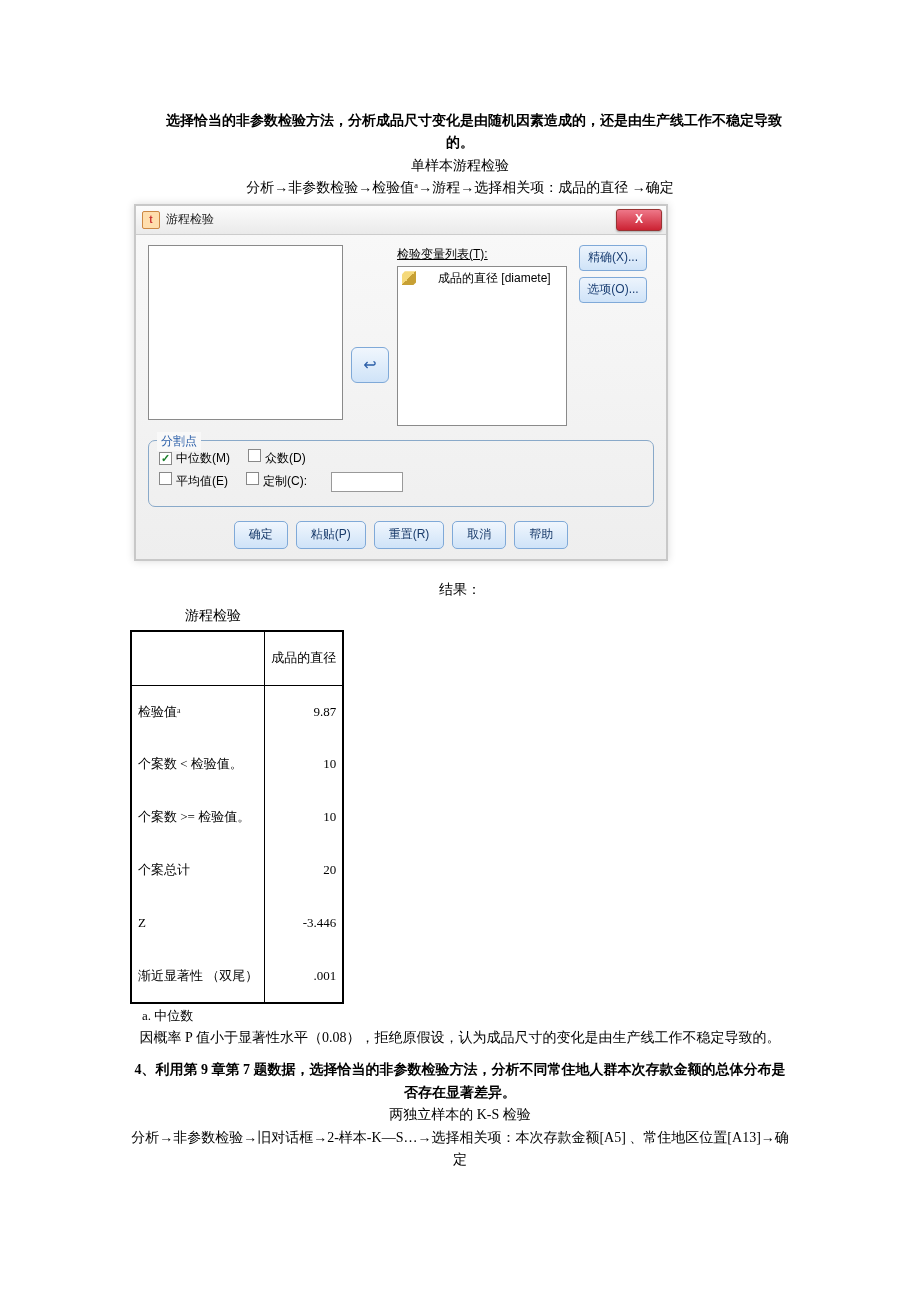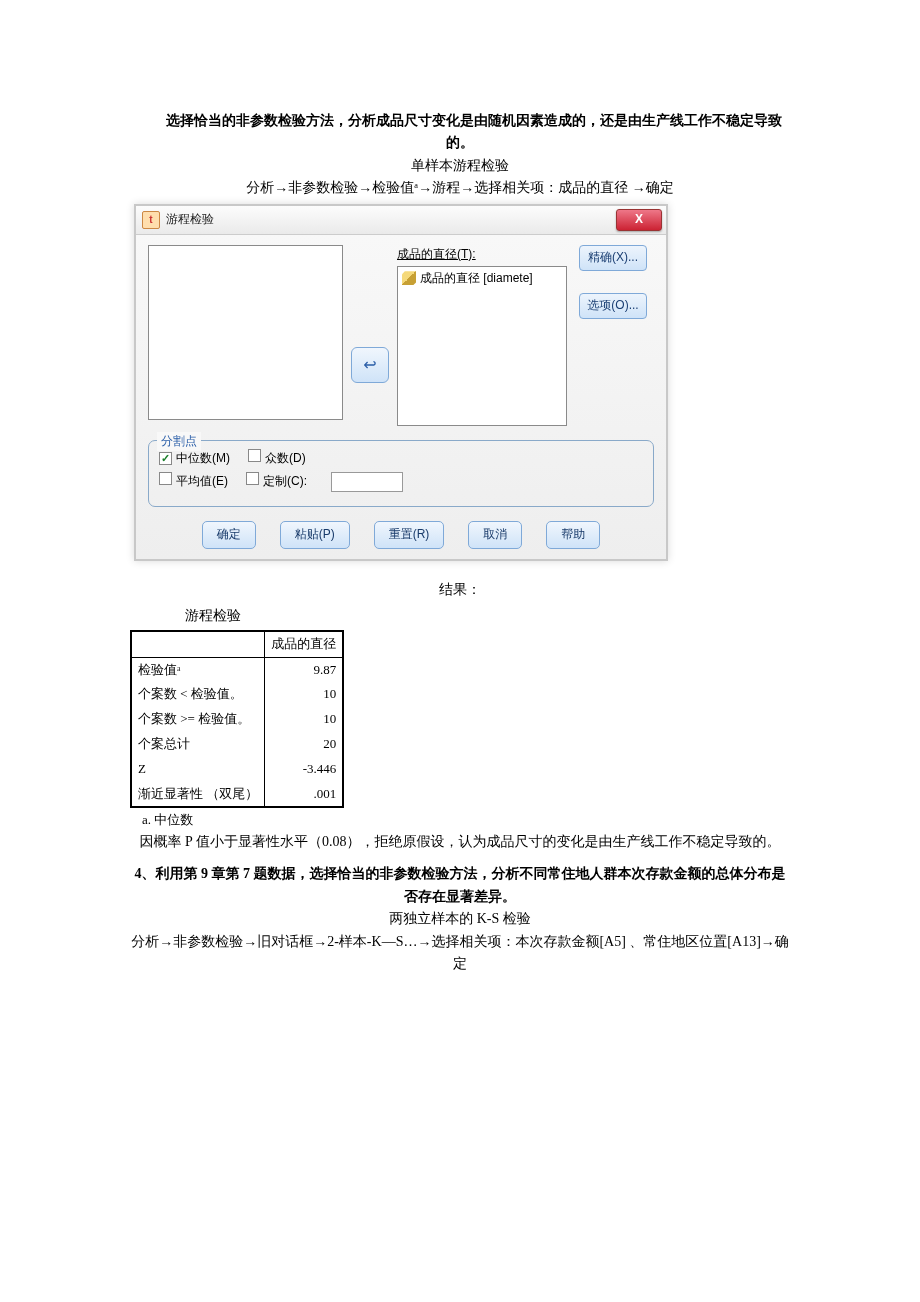--- a/index.html
+++ b/index.html
@@ -51,68 +51,68 @@
   }
   .upper {
     display:flex; gap:8px; align-items:flex-start;
   }
   .listbox {
     width:195px;height:175px;background:#fff;border:1px solid #8a8a8a;box-sizing:border-box;
   }
   .list-label { margin-bottom:2px; display:block;}
   .list-wrap { display:flex;flex-direction:column; }
   .list-item {
-    background:#fff;padding:2px 4px;display:flex;align-items:center;gap:4px;
+    background:#fff;padding:2px 4px;display:flex;align-items:center;gap:22px;
   }
   .pencil-icon {
     width:14px;height:14px;
     display:inline-block;
     background:linear-gradient(135deg,#f5d97a 50%,#c7a034 50%);
     transform:rotate(0deg);
     clip-path:polygon(20% 0,100% 0,100% 80%,80% 100%,0 100%,0 20%);
   }
   .move-btn {
     width:36px;height:34px;align-self:center;margin-top:60px;
     background:linear-gradient(#f0f6fd,#cfe3f8);border:1px solid #7fa9d8;border-radius:6px;
     display:flex;align-items:center;justify-content:center;color:#2a5ea8;font-size:16px;
   }
-  .side-btns { display:flex;flex-direction:column;gap:22px;margin-left:4px;}
+  .side-btns { display:flex;flex-direction:column;gap:6px;margin-left:4px;}
   .sbtn {
     width:66px;height:24px;
     background:linear-gradient(#edf4fc,#cfe3f8);border:1px solid #7fa9d8;border-radius:4px;
     display:flex;align-items:center;justify-content:center;color:#1b3f73;
   }
   .fieldset {
     border:1px solid #89a9c9;border-radius:7px;margin-top:14px;padding:8px 10px 10px 10px;
     position:relative;
   }
   .fieldset-legend {
     position:absolute;top:-9px;left:8px;background:linear-gradient(#f8f8f8,#f8f8f8);padding:0 4px;color:#2a5ea8;font-size:12px;
   }
   .chk-row { display:flex;gap:18px;margin-bottom:4px;}
   .chk { width:13px;height:13px;border:1px solid #888;background:#fff;display:inline-flex;align-items:center;justify-content:center;font-size:11px;color:#2a5ea8;margin-right:4px;box-sizing:border-box;}
   .chk.checked::after{content:"✓";color:#1b7f2b;font-weight:bold;line-height:1;}
   .custom-input { width:70px;height:18px;border:1px solid #999;background:#fff;margin-left:6px;}
-  .btn-row {display:flex;gap:24px;justify-content:center;margin-top:14px;}
+  .btn-row {display:flex;gap:8px;justify-content:center;margin-top:14px;}
   .dbtn {
     height:26px;padding:0 14px;
     background:linear-gradient(#f0f6fd,#cfe3f8);border:1px solid #7fa9d8;border-radius:5px;
     display:flex;align-items:center;justify-content:center;color:#183a6a;font-size:12px;
   }
 
   .result-block { margin-top:18px;}
   .tbl-title { text-align:center;width:166px;margin:4px 0 2px 0;font-family:"SimSun";}
   table.result {
     border-collapse:collapse; font-family:"SimSun"; font-size:13px;
     border:2px solid #000;
   }
   table.result td,table.result th {
     border-left:1px solid #000;border-right:1px solid #000;
     border-top:0;border-bottom:0;
-    padding:2px 6px;white-space:nowrap;
+    padding:16px 6px;white-space:nowrap;
   }
   table.result thead th { border-bottom:1px solid #000;font-weight:normal;}
   table.result thead th:first-child{border-right:1px solid #000;}
   table.result td.num { text-align:right; }
   .footnote { margin:2px 0 0 12px;font-size:13px;}
   .para { line-height:1.6;text-align:center; }
   p {margin:0;}
   .spacer { height:10px;}
   .u { text-decoration:underline; }
 </style>
@@ -127,21 +127,21 @@
   <div class="titlebar">
     <span class="dlg-icon">t</span>
     <span class="dlg-title">游程检验</span>
     <div class="close-btn">X</div>
   </div>
   <div class="dlg-body">
     <div class="upper">
       <div class="listbox"></div>
       <div class="move-btn">↩</div>
       <div class="list-wrap">
-        <span class="list-label"><span class="u">成品的直径(T):</span></span>
+        <span class="list-label"><span class="u">检验变量列表(T):</span></span>
         <div class="listbox" style="width:170px;height:160px;">
           <div class="list-item">
             <span class="pencil-icon"></span>
             <span>成品的直径 [diamete]</span>
           </div>
         </div>
       </div>
       <div class="side-btns">
         <div class="sbtn">精确(X)...</div>
         <div class="sbtn">选项(O)...</div>

